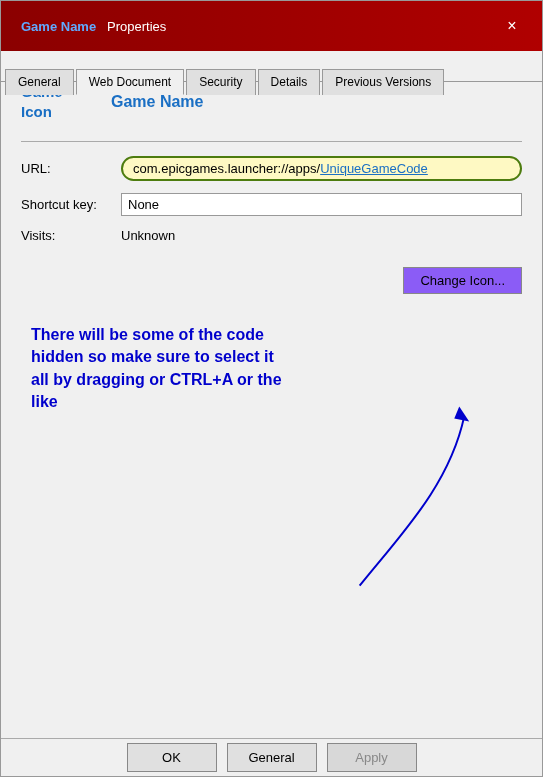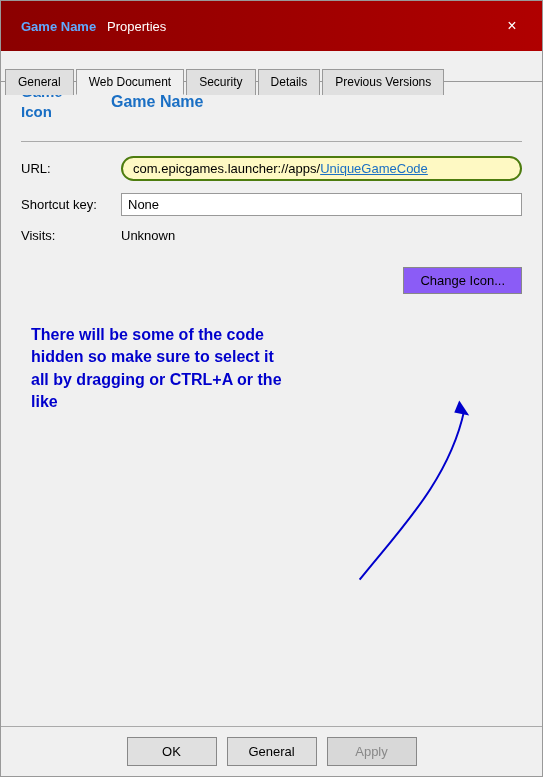--- a/index.html
+++ b/index.html
@@ -163,21 +163,21 @@
     .svg-arrow {
       position: absolute;
       top: 0;
       left: 0;
       width: 100%;
       height: 100%;
       pointer-events: none;
     }
     .footer {
       border-top: 1px solid #aaa;
-      padding: 10px 16px;
+      padding: 4px 16px;
       display: flex;
       justify-content: center;
       gap: 10px;
       background: #f0f0f0;
     }
     .footer-btn {
       padding: 6px 0;
       width: 90px;
       font-size: 13px;
       border: 1px solid #888;

